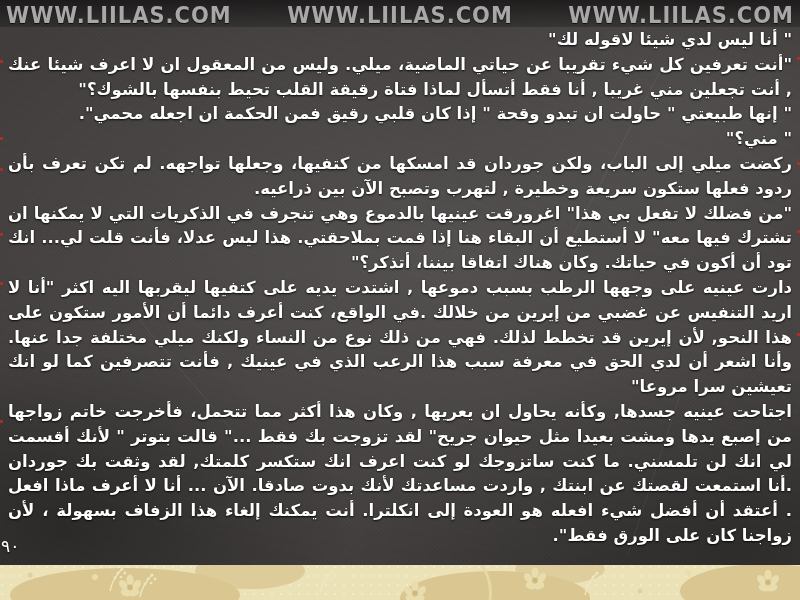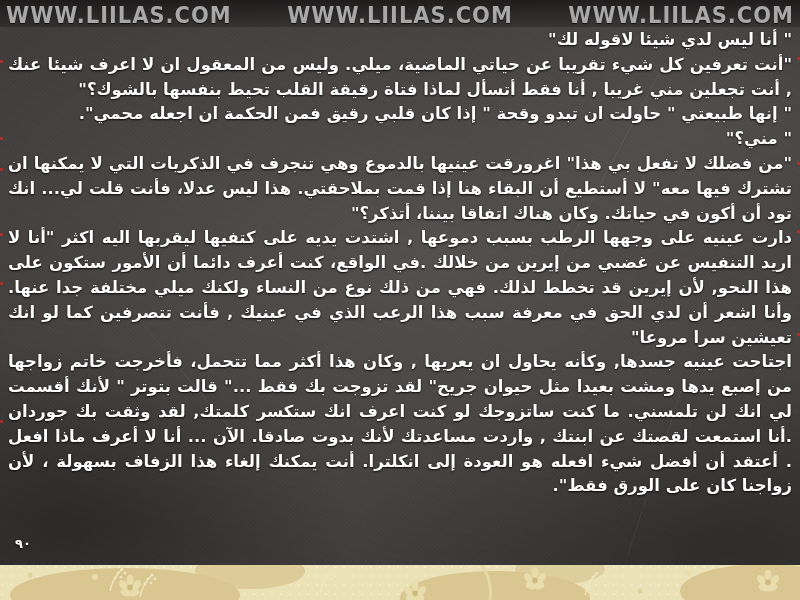--- a/index.html
+++ b/index.html
@@ -31,22 +31,22 @@
     text-shadow:0 1px 1px rgba(0,0,0,0.7);
   }
   .content{
     position:absolute;left:0;top:28px;width:800px;box-sizing:border-box;
     padding:0 8px;direction:rtl;text-align:justify;
     color:#ffffff;font-weight:bold;font-size:16.5px;line-height:24.8px;
     text-shadow:0 1px 2px rgba(0,0,0,0.85), 0 0 1px rgba(0,0,0,0.6);
   }
   .content p{margin:0;padding:0;}
   .page-number{
-    position:absolute;left:15px;top:536px;color:#ffffff;font-weight:bold;
-    font-size:13px;direction:rtl;text-shadow:0 1px 2px rgba(0,0,0,0.85);
+    position:absolute;left:1px;top:536px;color:#ffffff;font-weight:normal;
+    font-size:17px;direction:rtl;text-shadow:0 1px 2px rgba(0,0,0,0.85);
   }
   .footer-strip{position:absolute;left:0;bottom:0;width:800px;height:35px;line-height:0;}
   .scratch{position:absolute;width:1px;background:rgba(255,255,255,0.06);}
   .scratch.s1{height:210px;left:610px;top:60px;transform:rotate(28deg);}
   .scratch.s2{height:150px;left:185px;top:300px;transform:rotate(-40deg);}
   .scratch.s3{height:180px;left:655px;top:380px;transform:rotate(18deg);}
   .speck{position:absolute;width:3px;height:3px;background:#c62b20;border-radius:1px;opacity:0.85;}
 </style>
 </head>
 <body>
@@ -63,20 +63,21 @@
 
   <div class="scratch s1"></div>
   <div class="scratch s2"></div>
   <div class="scratch s3"></div>
 
   <div class="content" dir="rtl" lang="ar">
     <p>" أنا ليس لدي شيئا لاقوله لك"</p>
     <p>"أنت تعرفين كل شيء تقريبا عن حياتي الماضية، ميلي. وليس من المعقول ان لا اعرف شيئا عنك , أنت تجعلين مني غريبا , أنا فقط أتسأل لماذا فتاة رقيقة القلب تحيط بنفسها بالشوك؟"</p>
     <p>" إنها طبيعتي " حاولت ان تبدو وقحة " إذا كان قلبي رقيق فمن الحكمة ان اجعله محمي".</p>
     <p>" مني؟"</p>
+    <p>ركضت ميلي إلى الباب، ولكن جوردان قد امسكها من كتفيها، وجعلها تواجهه. لم تكن تعرف بأن ردود فعلها ستكون سريعة وخطيرة , لتهرب وتصبح الآن بين ذراعيه.</p>
     <p>"من فضلك لا تفعل بي هذا" اغرورقت عينيها بالدموع وهي تنجرف في الذكريات التي لا يمكنها ان تشترك فيها معه" لا أستطيع أن البقاء هنا إذا قمت بملاحقتي. هذا ليس عدلا، فأنت قلت لي... انك تود أن أكون في حياتك. وكان هناك اتفاقا بيننا، أتذكر؟"</p>
     <p>دارت عينيه على وجهها الرطب بسبب دموعها , اشتدت يديه على كتفيها ليقربها اليه اكثر "أنا لا اريد التنفيس عن غضبي من إيرين من خلالك .في الواقع، كنت أعرف دائما أن الأمور ستكون على هذا النحو, لأن إيرين قد تخطط لذلك. فهي من ذلك نوع من النساء ولكنك ميلي مختلفة جدا عنها. وأنا اشعر أن لدي الحق في معرفة سبب هذا الرعب الذي في عينيك , فأنت تتصرفين كما لو انك تعيشين سرا مروعا"</p>
     <p>اجتاحت عينيه جسدها, وكأنه يحاول ان يعريها , وكان هذا أكثر مما تتحمل، فأخرجت خاتم زواجها من إصبع يدها ومشت بعيدا مثل حيوان جريح" لقد تزوجت بك فقط ..." قالت بتوتر " لأنك أقسمت لي انك لن تلمسني. ما كنت ساتزوجك لو كنت اعرف انك ستكسر كلمتك, لقد وثقت بك جوردان .أنا استمعت لقصتك عن ابنتك , واردت مساعدتك لأنك بدوت صادقا. الآن ... أنا لا أعرف ماذا افعل . أعتقد أن أفضل شيء افعله هو العودة إلى انكلترا. أنت يمكنك إلغاء هذا الزفاف بسهولة ، لأن زواجنا كان على الورق فقط".</p>
   </div>
 
   <div class="page-number">٩٠</div>
 
   <div class="speck" style="left:0;top:60px"></div>
   <div class="speck" style="left:0;top:137px"></div>
   <div class="speck" style="left:0;top:168px"></div>

